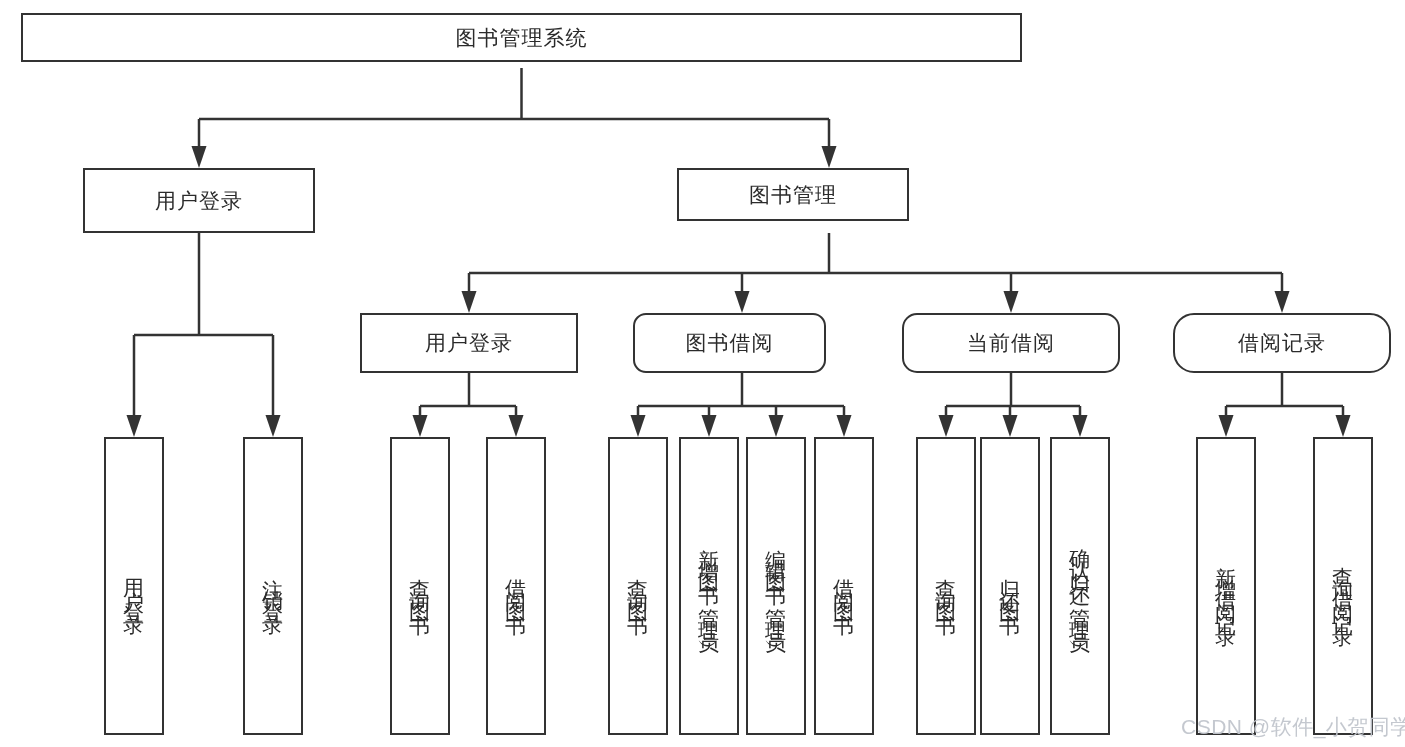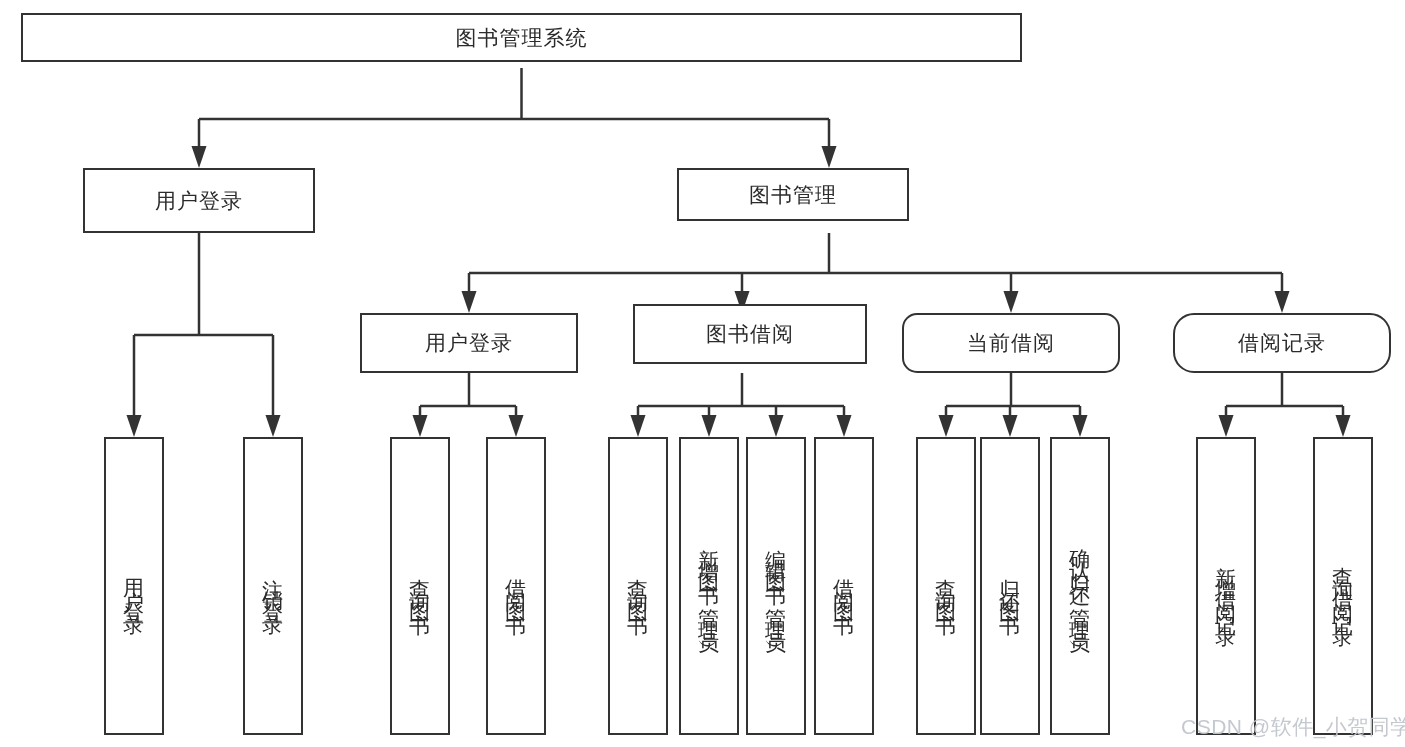--- a/index.html
+++ b/index.html
@@ -107,21 +107,21 @@
   <div class="node hnode" style="left:83px; top:168px; width:232px; height:65px;">
     <span>用户登录</span>
   </div>
   <div class="node hnode" style="left:671px; top:168px; width:232px; height:53px;margin-left:6px;">
     <span>图书管理</span>
   </div>
 
   <div class="node hnode" style="left:360px; top:313px; width:218px; height:60px;">
     <span>用户登录</span>
   </div>
-  <div class="node hnode" style="left:633px; top:304px; width:234px; height:60px;">
+  <div class="node hnode" style="left:633px; top:313px; width:193px; height:60px;border-radius:13px;">
     <span>图书借阅</span>
   </div>
   <div class="node hnode" style="left:902px; top:313px; width:218px; height:60px;border-radius:15px;">
     <span>当前借阅</span>
   </div>
   <div class="node hnode" style="left:1173px; top:313px; width:218px; height:60px;border-radius:21px;">
     <span>借阅记录</span>
   </div>
 
   <div class="node vnode" style="left:104px; top:437px; width:60px; height:298px;">

